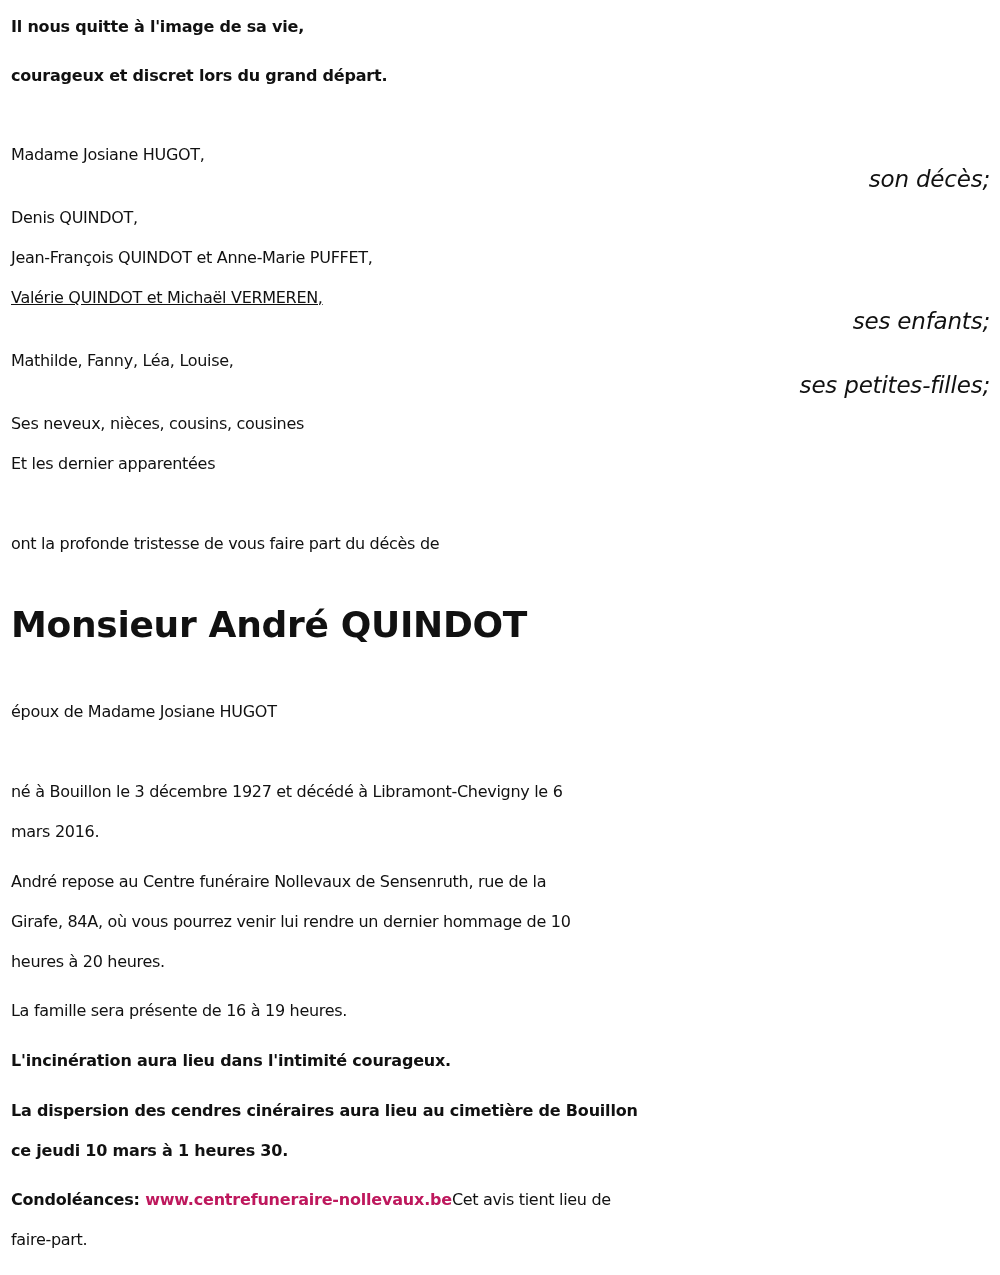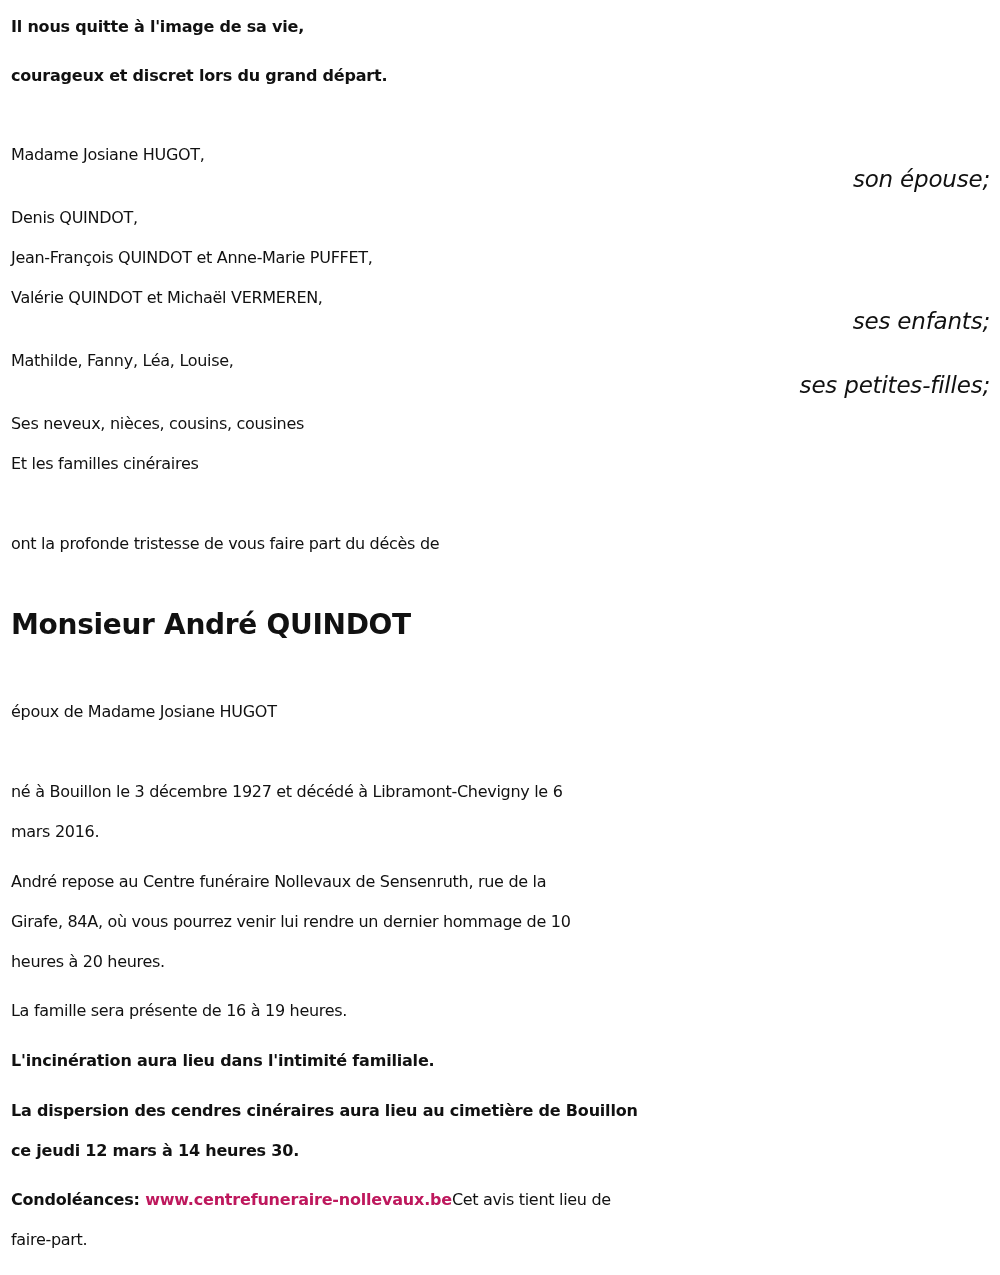--- a/index.html
+++ b/index.html
@@ -1,63 +1,63 @@
 <!DOCTYPE html>
 <html><head>
   <meta charset="utf-8">
   <style>
     html, body { margin: 0; padding: 0; background: #ffffff; }
     body { width: 1000px; height: 1275px; position: relative; overflow: hidden;
       font-family: "DejaVu Sans", "Liberation Sans", sans-serif; color: #111111; }
     .ln { position: absolute; left: 11px; white-space: nowrap; font-size: 16px; line-height: 30px; letter-spacing: -0.3px; }
     .b { font-weight: bold; letter-spacing: -0.2px; }
     .r { position: absolute; right: 10px; font-style: italic; font-size: 23px; line-height: 30px; white-space: nowrap; letter-spacing: -0.2px; }
-    .title { position: absolute; left: 11px; font-size: 28px; font-weight: bold; line-height: 44px; white-space: nowrap; letter-spacing: -0.3px; }
+    .title { position: absolute; left: 11px; font-size: 36px; font-weight: bold; line-height: 44px; white-space: nowrap; letter-spacing: -0.3px; }
     .link { color: #be185d; text-decoration: none; }
   </style>
 </head>
 <body>
 
 <div>
 
   <div class="ln b" style="top:12px;">Il nous quitte à l'image de sa vie,</div>
   <div class="ln b" style="top:61px;">courageux et discret lors du grand départ.</div>
 
   <div class="ln" style="top:140px;">Madame Josiane HUGOT,</div>
-  <div class="r" style="top:164px;">son épouse;</div>
+  <div class="r" style="top:164px;">son décès;</div>
 
   <div class="ln" style="top:203px;">Denis QUINDOT,</div>
   <div class="ln" style="top:243px;">Jean-François QUINDOT et Anne-Marie PUFFET,</div>
-  <div class="ln" style="top:283px;">Valérie QUINDOT et Michaël VERMEREN,</div>
+  <div class="ln" style="top:283px;text-decoration:underline;">Valérie QUINDOT et Michaël VERMEREN,</div>
   <div class="r" style="top:306px;text-align:right;">ses enfants;</div>
 
   <div class="ln" style="top:346px;">Mathilde, Fanny, Léa, Louise,</div>
   <div class="r" style="top:370px;">ses petites-filles;</div>
 
   <div class="ln" style="top:409px;">Ses neveux, nièces, cousins, cousines</div>
-  <div class="ln" style="top:449px;">Et les familles cinéraires</div>
+  <div class="ln" style="top:449px;">Et les dernier apparentées</div>
 
   <div class="ln" style="top:529px;">ont la profonde tristesse de vous faire part du décès de</div>
 
   <div class="title" style="top:603px;">Monsieur André QUINDOT</div>
 
   <div class="ln" style="top:697px;">époux de Madame Josiane HUGOT</div>
 
   <div class="ln" style="top:777px;">né à Bouillon le 3 décembre 1927 et décédé à Libramont-Chevigny le 6</div>
   <div class="ln" style="top:817px;">mars 2016.</div>
 
   <div class="ln" style="top:867px;">André repose au Centre funéraire Nollevaux de Sensenruth, rue de la</div>
   <div class="ln" style="top:907px;">Girafe, 84A, où vous pourrez venir lui rendre un dernier hommage de 10</div>
   <div class="ln" style="top:947px;">heures à 20 heures.</div>
 
   <div class="ln" style="top:996px;text-align:center;">La famille sera présente de 16 à 19 heures.</div>
 
-  <div class="ln b" style="top:1046px;">L'incinération aura lieu dans l'intimité familiale.</div>
+  <div class="ln b" style="top:1046px;">L'incinération aura lieu dans l'intimité courageux.</div>
 
   <div class="ln b" style="top:1096px;">La dispersion des cendres cinéraires aura lieu au cimetière de Bouillon</div>
-  <div class="ln b" style="top:1136px;">ce jeudi 12 mars à 14 heures 30.</div>
+  <div class="ln b" style="top:1136px;">ce jeudi 10 mars à 1 heures 30.</div>
 
   <div class="ln" style="top:1185px;">
     <span class="b">Condoléances: </span><a class="b link">www.centrefuneraire-nollevaux.be</a><span>Cet avis tient lieu de</span>
   </div>
   <div class="ln" style="top:1225px;">faire-part.</div>
 
 </div>
 
 </body></html>

